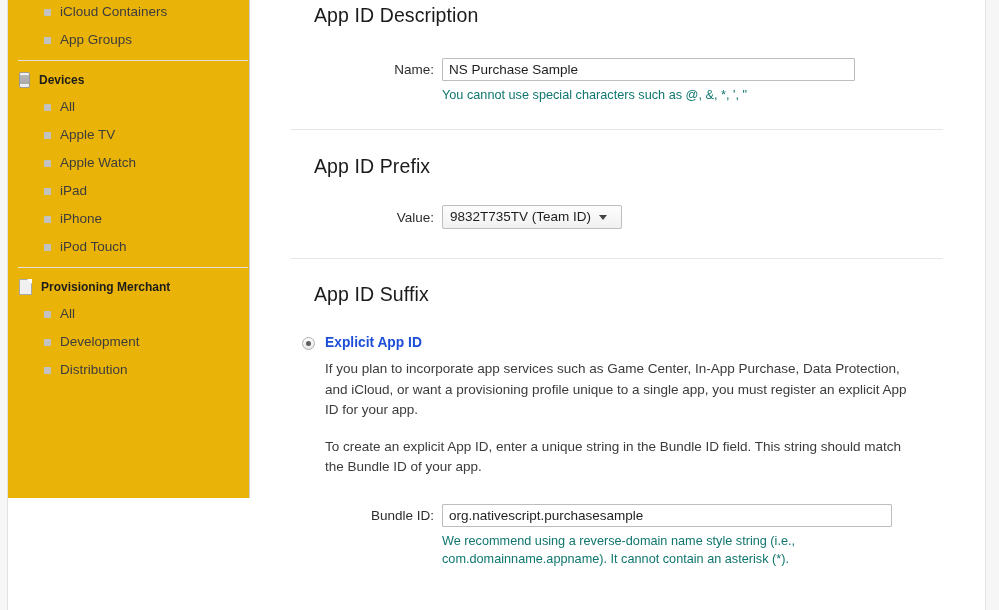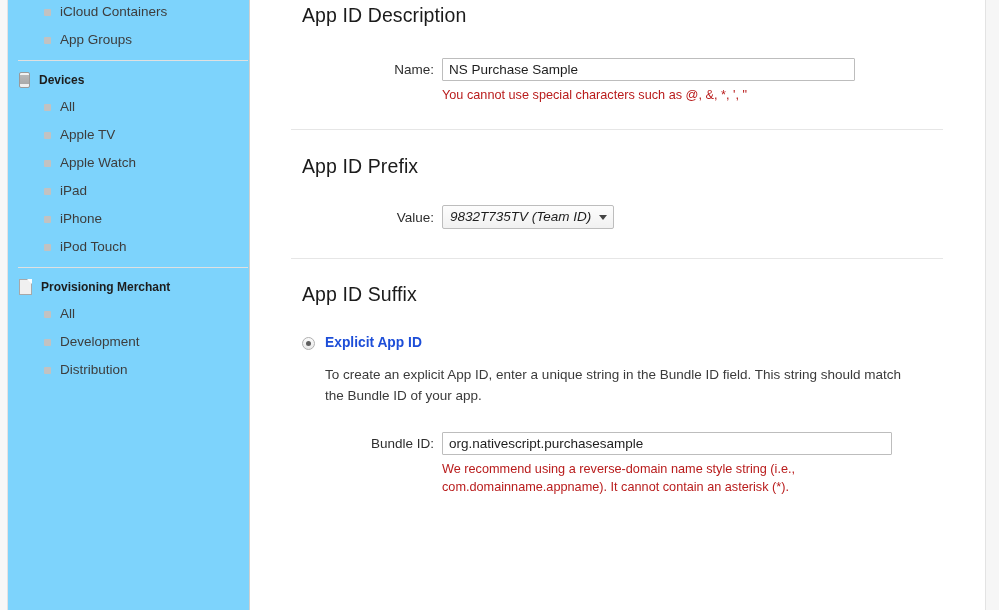--- a/index.html
+++ b/index.html
@@ -29,22 +29,22 @@
     height: 610px;
     background: #f7f7f7;
     border-right: 1px solid #e2e2e2;
     box-sizing: border-box;
     flex: 0 0 auto;
   }
 
   
   .sidebar {
     width: 242px;
-    height: 610px;
-    background: #7dd3fc;
+    height: 498px;
+    background: #eab308;
     border-right: 1px solid #cfcfcf;
     box-sizing: border-box;
     flex: 0 0 auto;
     position: relative;
     overflow: hidden;
   }
   .nav-list {
     list-style: none;
     margin: 0;
     padding: 0;
@@ -142,21 +142,21 @@
   }
   .content-inner {
     padding-left: 52px;
     padding-right: 0;
   }
 
   .section-title {
     font-size: 19.5px;
     font-weight: normal;
     color: #1b1b1b;
-    margin: 0;
+    margin: 12px;
     padding: 0;
     line-height: 1;
     letter-spacing: 0.1px;
   }
 
   .divider {
     height: 1px;
     background: #e6e6e6;
     width: 652px;
     margin-left: 0px;
@@ -186,36 +186,35 @@
     border-radius: 1px;
     padding: 3px 6px;
     box-sizing: border-box;
     height: 23px;
     outline: none;
   }
   .text-input::placeholder { color: #9a9a9a; }
 
   .hint {
     font-size: 12.7px;
-    color: #b91c1c;
+    color: #0f766e;
     line-height: 1.42;
     margin-top: 5px;
   }
 
   .select-wrap {
     display: inline-flex;
     align-items: center;
     border: 1px solid #bdbdbd;
     border-radius: 2px;
     background: linear-gradient(to bottom, #fdfdfd 0%, #f1f1f1 100%);
     height: 24px;
-    padding: 0 6px 0 7px;
+    padding: 0 14px 0 7px;
     box-sizing: border-box;
     cursor: default;
-    font-style: italic;
   }
   .select-wrap .sel-value {
     font-size: 13.5px;
     color: #1e1e1e;
     white-space: nowrap;
     line-height: 1;
   }
   .caret {
     width: 0; height: 0;
     border-left: 4px solid transparent;
@@ -385,20 +384,21 @@
       </section>
 
       <section>
         <h2 class="section-title" style="margin-top:26px;">App ID Suffix</h2>
 
         <div class="radio-row" style="margin-top:30px;">
           <span class="radio checked"></span>
           <div>
             <div class="radio-title">Explicit App ID</div>
 
+            <p class="body-text" style="margin:10px 0 0 0;">If you plan to incorporate app services such as Game Center, In-App Purchase, Data Protection, and iCloud, or want a provisioning profile unique to a single app, you must register an explicit App ID for your app.</p>
 
             <p class="body-text" style="margin:16px 0 0 0;">To create an explicit App ID, enter a unique string in the Bundle ID field. This string should match the Bundle ID of your app.</p>
 
             <div class="field-row" style="margin-top:26px;">
               <div class="field-label" style="width:117px; padding-right:8px;">Bundle ID:</div>
               <div class="field-control">
                 <input class="text-input" type="text" style="width: 450px;" value="org.nativescript.purchasesample">
                 <div class="hint" style="max-width:432px;">We recommend using a reverse-domain name style string (i.e., com.domainname.appname). It cannot contain an asterisk (*).</div>
               </div>
             </div>

